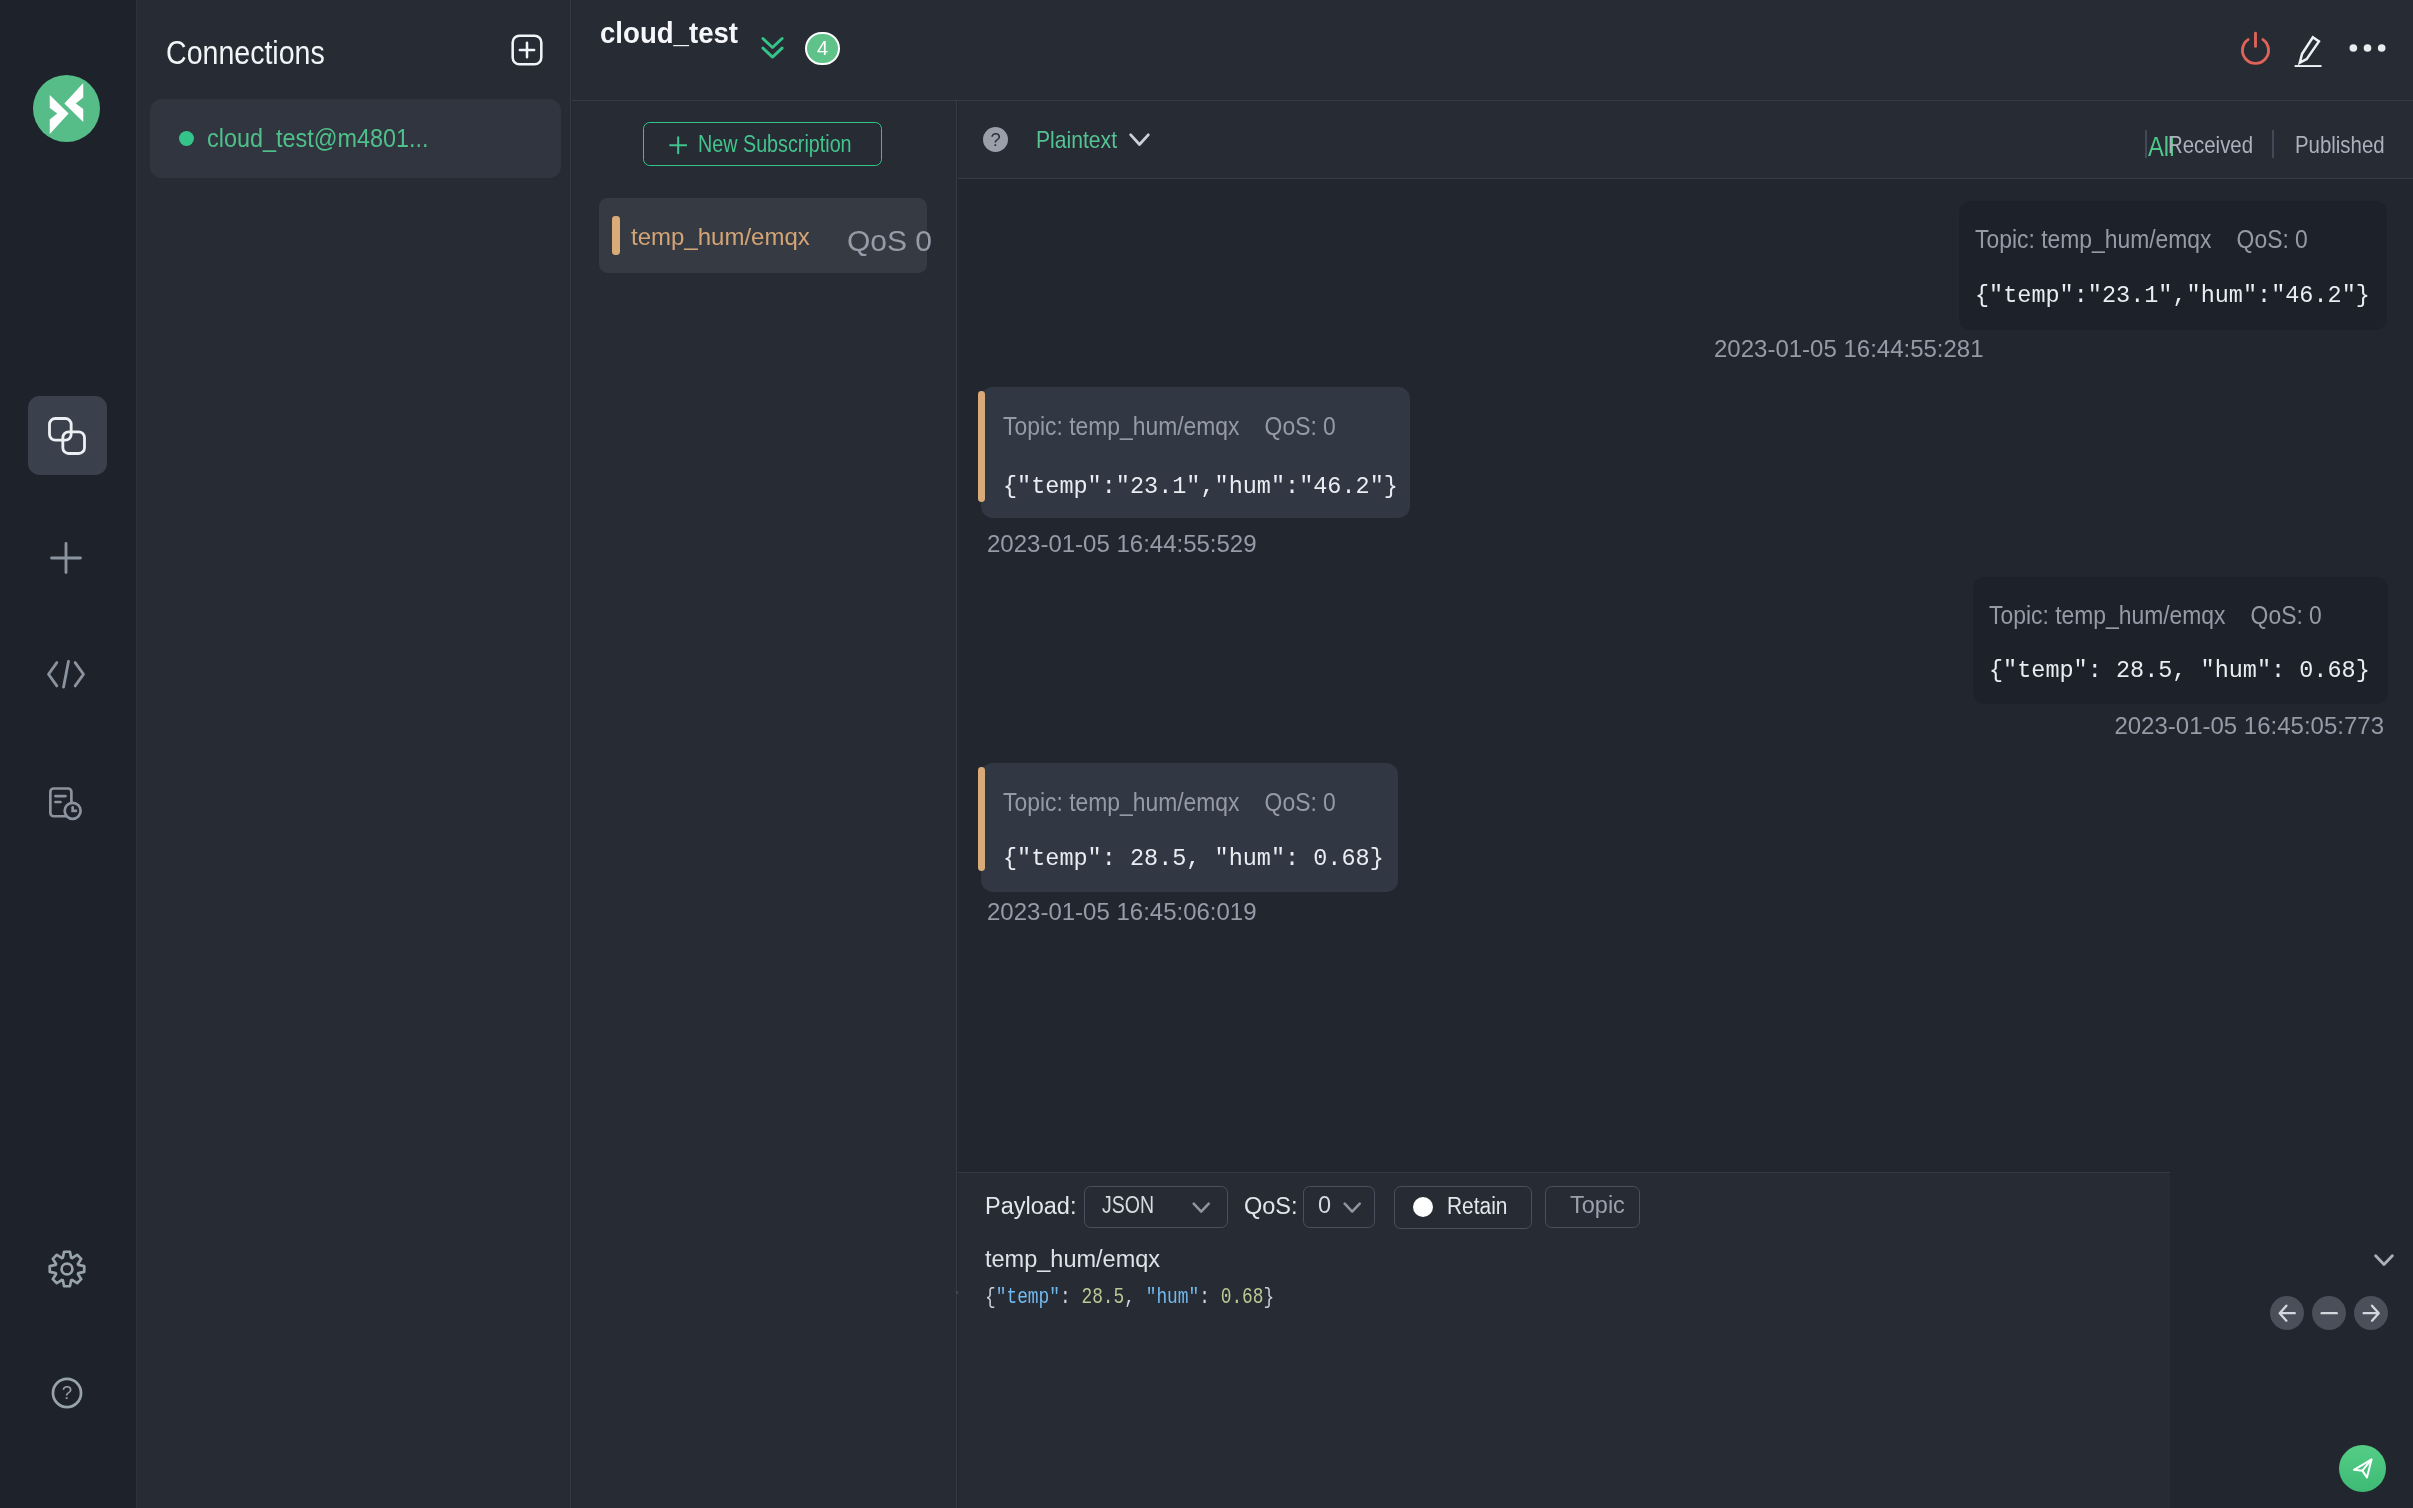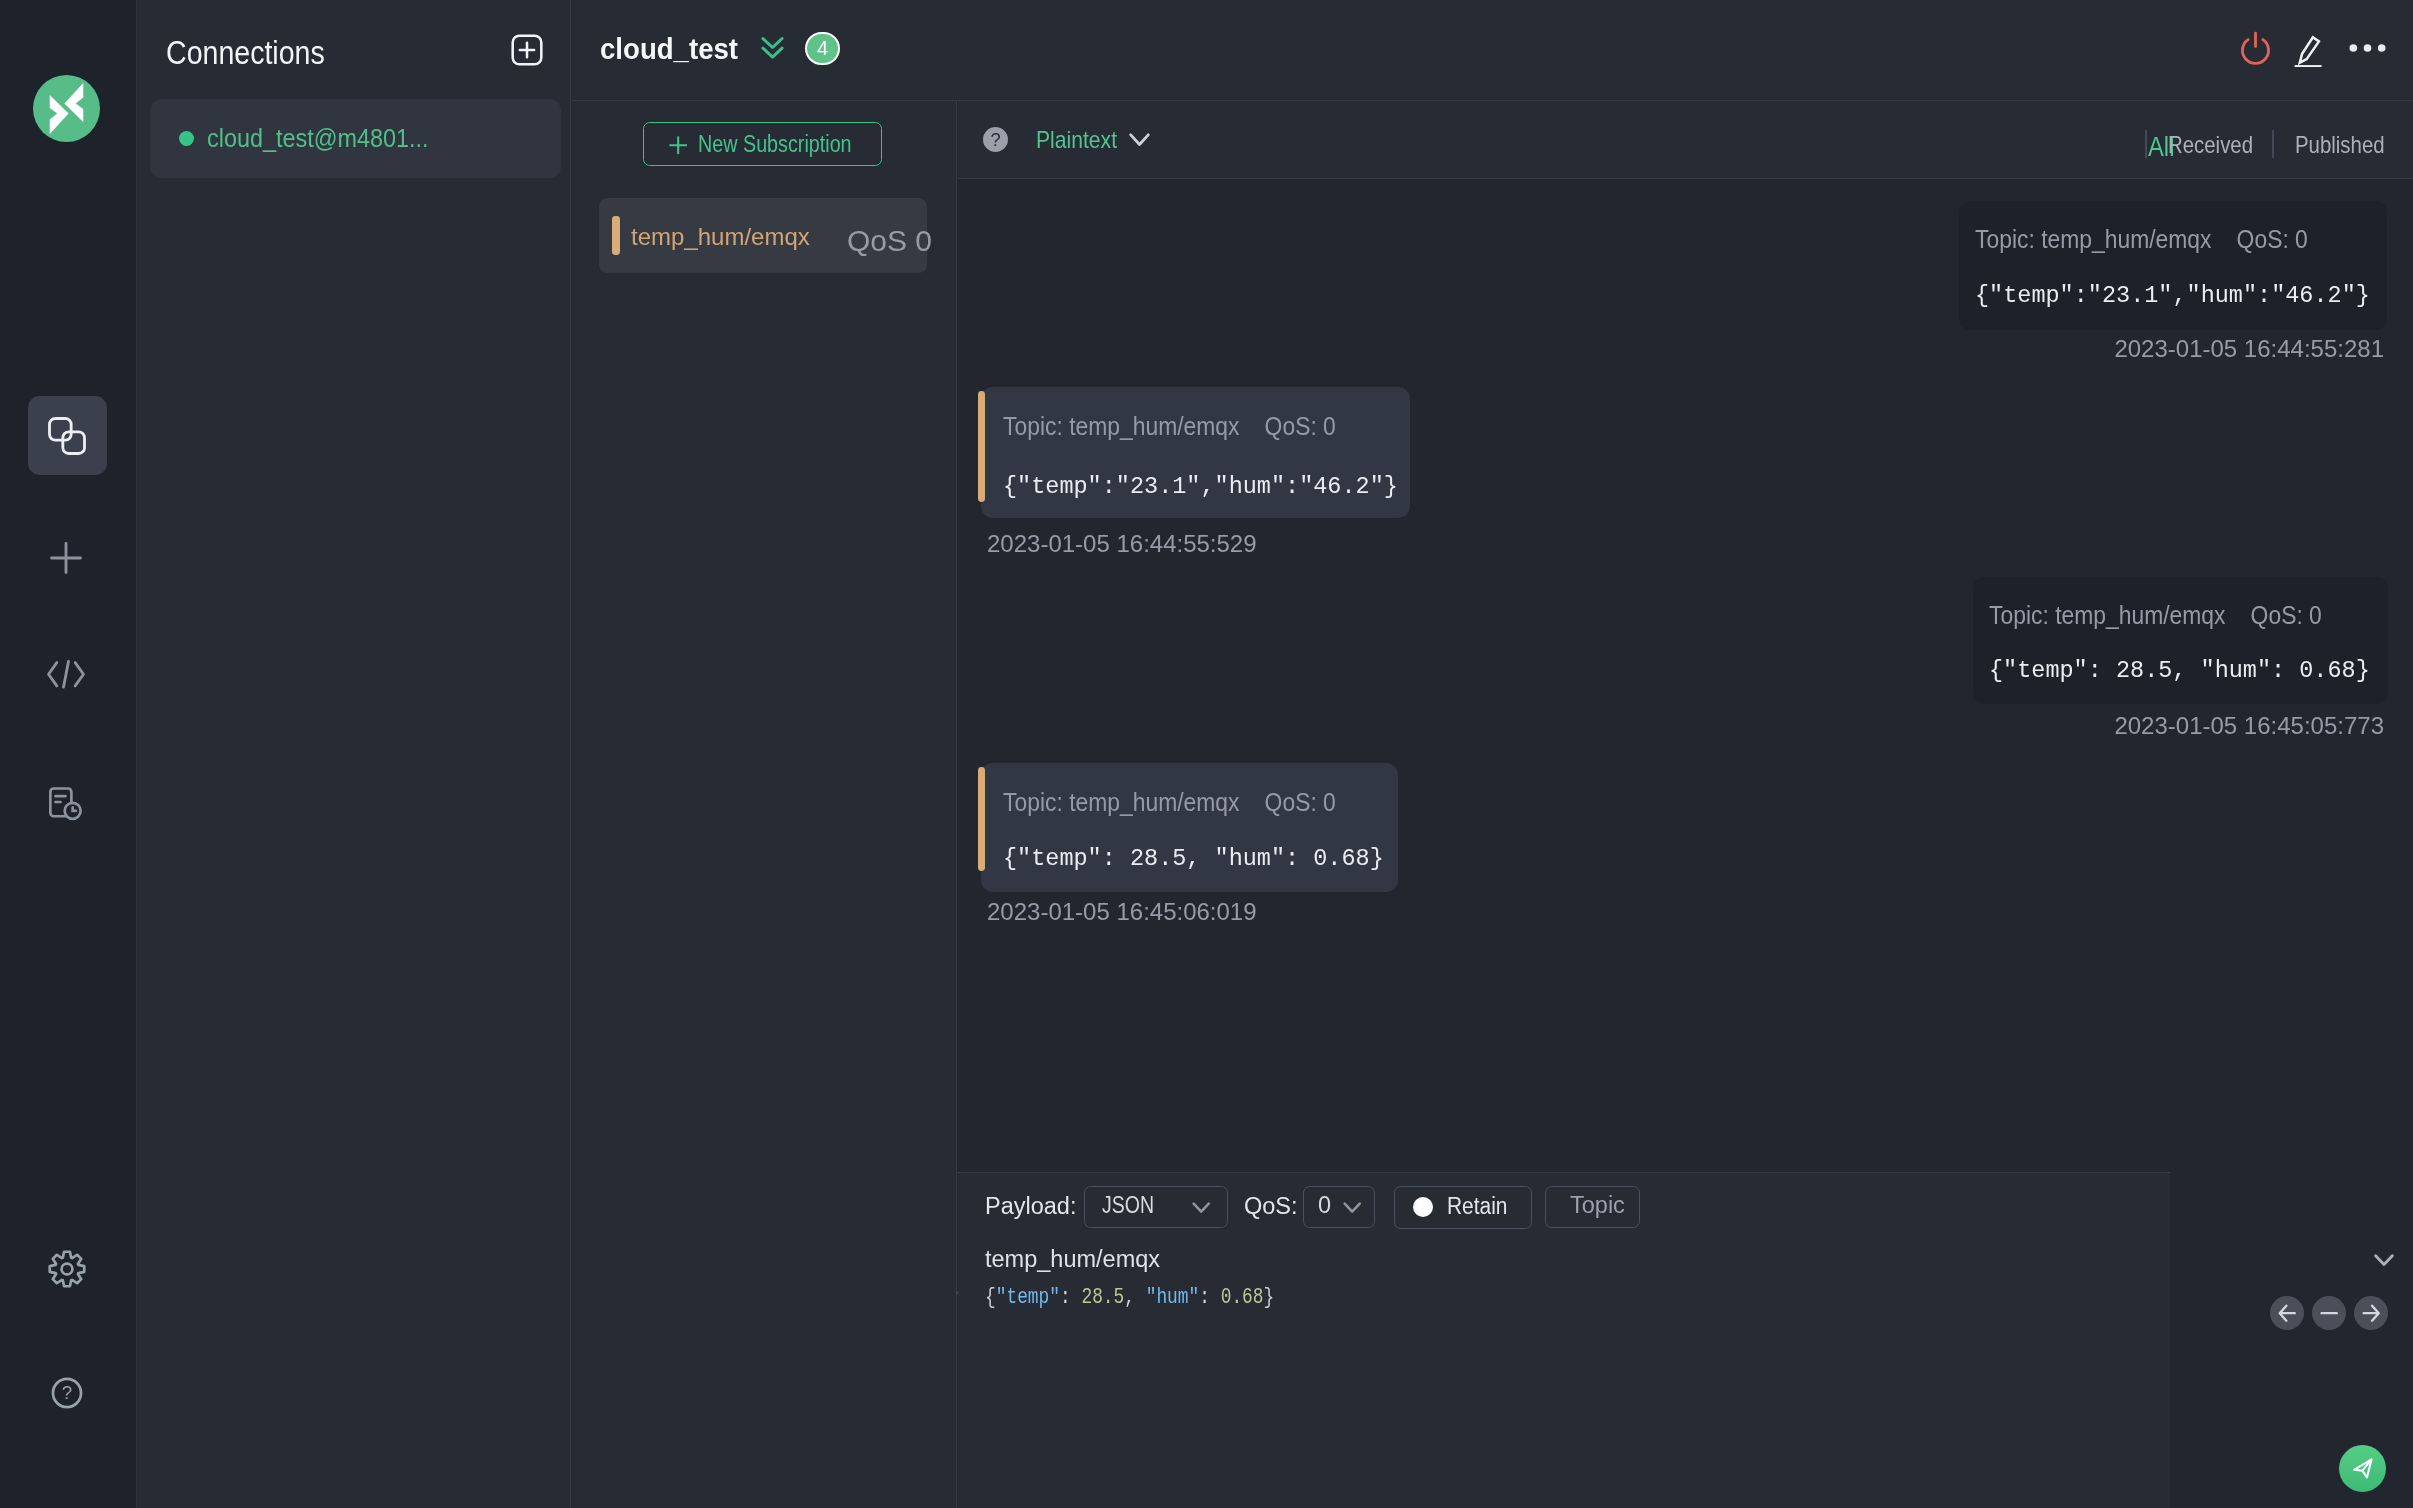--- a/index.html
+++ b/index.html
@@ -59,21 +59,21 @@
     <rect x="2" y="2" width="34" height="34" rx="8"></rect>
     <path d="M19 10.5 V27.5 M10.5 19 H27.5" stroke-linecap="round"></path>
   </svg>
 
   <div class="abs" style="left:13.4px;top:99px;width:411px;height:79px;background:#30353f;border-radius:11.7px;"></div>
   <div class="abs" style="left:42px;top:131px;width:15px;height:15px;border-radius:50%;background:#34c388;"></div>
   <div class="abs" style="left:70px;top:123px;font-size:26px;color:#4fc08a;"><span class="cx" style="transform:scaleX(.9);">cloud_test@m4801...</span></div>
 </div>
 
 <div class="abs" style="left:572px;top:0;width:1841px;height:100px;background:#262b34;border-bottom:1.7px solid #363b46;">
-  <div class="abs" style="left:28px;top:32px;font-size:30px;font-weight:bold;color:#f5f7fa;"><span class="cx" style="transform:scaleX(.92);">cloud_test</span></div>
+  <div class="abs" style="left:28px;top:16px;font-size:30px;font-weight:bold;color:#f5f7fa;"><span class="cx" style="transform:scaleX(.92);">cloud_test</span></div>
   <svg class="abs" style="left:188px;top:36px;" width="25" height="25" viewBox="0 0 30 30" fill="none" stroke="#35c389" stroke-width="3.5" stroke-linecap="round" stroke-linejoin="round">
     <path d="M3.5 3 L15 13.8 L26.5 3"></path>
     <path d="M3.5 14.5 L15 25.3 L26.5 14.5"></path>
   </svg>
   <div class="abs" style="left:233px;top:32px;width:31px;height:29px;background:#5fc389;border:2.5px solid #fff;border-radius:18.4px;color:#fff;font-size:20px;font-weight:500;text-align:center;line-height:29px;">4</div>
 
   <svg class="abs" style="left:1665px;top:30px;" width="37" height="37" viewBox="0 0 44 44" fill="none" stroke="#e0635a" stroke-width="3.4" stroke-linecap="round">
     <path d="M13.2 11.4 A15.5 15.5 0 1 0 30.8 11.4"></path>
     <path d="M22 3.8 V19.5"></path>
   </svg>
@@ -111,21 +111,21 @@
   <div class="abs" style="left:1187px;top:28.5px;width:1.7px;height:28px;background:#434956;"></div>
   <div class="abs" style="left:1210px;top:30px;font-size:24px;color:#aab1bc;"><span class="cx" style="transform:scaleX(.85);">Received</span></div>
   <div class="abs" style="left:1314px;top:28.5px;width:1.7px;height:28px;background:#434956;"></div>
   <div class="abs" style="left:1337px;top:30px;font-size:24px;color:#aab1bc;"><span class="cx" style="transform:scaleX(.85);">Published</span></div>
 </div>
 
 <div class="abs" style="left:1959px;top:201px;width:428px;height:129px;background:#1d222a;border-radius:11.7px;">
   <div class="abs" style="left:16px;top:22.6px;font-size:26px;color:#959ba6;"><span class="cx" style="transform:scaleX(.88);">Topic: temp_hum/emqx<span style="margin-left:28.5px;">QoS: 0</span></span></div>
   <div class="abs mono" style="left:16px;top:81px;font-size:23.5px;color:#e9edf2;">{"temp":"23.1","hum":"46.2"}</div>
 </div>
-<div class="abs" style="left:1714px;top:335px;width:670px;text-align:right;font-size:24px;color:#949ca8;">2023-01-05 16:44:55:281</div>
+<div class="abs" style="left:1714px;top:335px;width:670px;font-size:24px;color:#949ca8;">2023-01-05 16:44:55:281</div>
 
 <div class="abs" style="left:978px;top:391px;width:6.7px;height:111px;border-radius:3.4px;background:#d9ab79;z-index:2;"></div>
 <div class="abs" style="left:981px;top:387px;width:429px;height:131px;background:#313743;border-radius:11.7px;">
   <div class="abs" style="left:22px;top:23.5px;font-size:26px;color:#959ba6;"><span class="cx" style="transform:scaleX(.88);">Topic: temp_hum/emqx<span style="margin-left:28.5px;">QoS: 0</span></span></div>
   <div class="abs" style="left:22px;top:86px;"><span class="mono" style="font-size:23.5px;color:#e9edf2;">{"temp":"23.1","hum":"46.2"}</span></div>
 </div>
 <div class="abs" style="left:987px;top:530px;font-size:24px;color:#949ca8;">2023-01-05 16:44:55:529</div>
 
 <div class="abs" style="left:1973px;top:577px;width:415px;height:127px;background:#1d222a;border-radius:11.7px;">
   <div class="abs" style="left:16px;top:22.6px;font-size:26px;color:#959ba6;"><span class="cx" style="transform:scaleX(.88);">Topic: temp_hum/emqx<span style="margin-left:28.5px;">QoS: 0</span></span></div>

